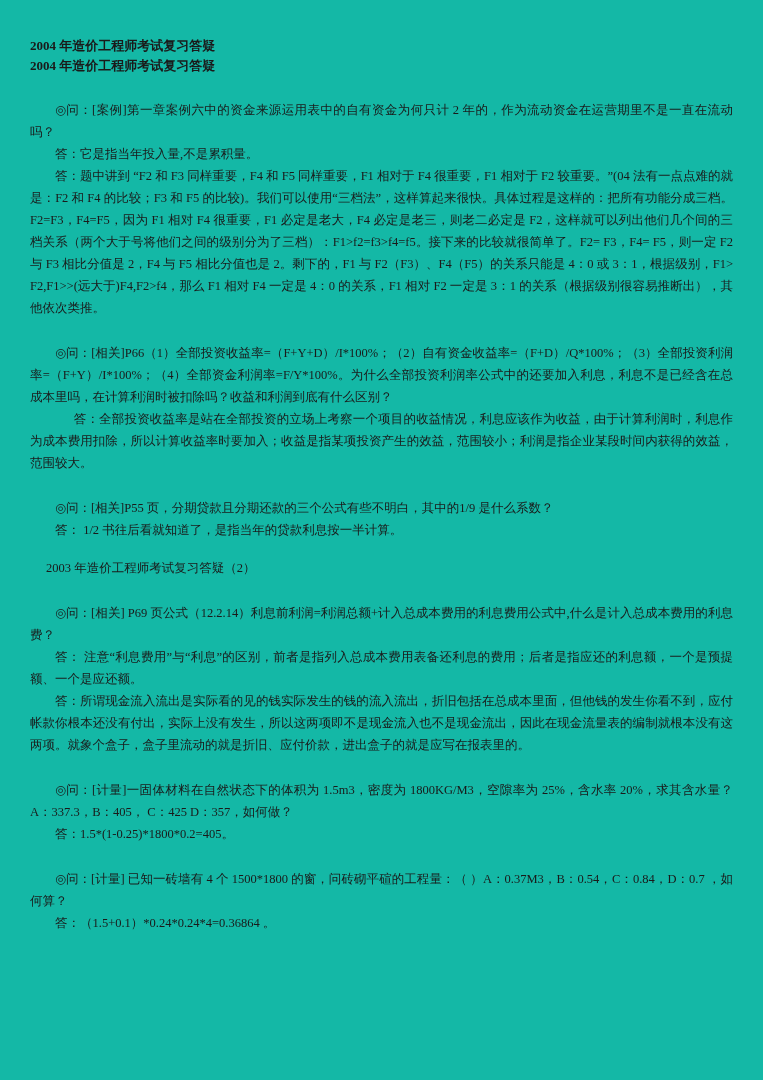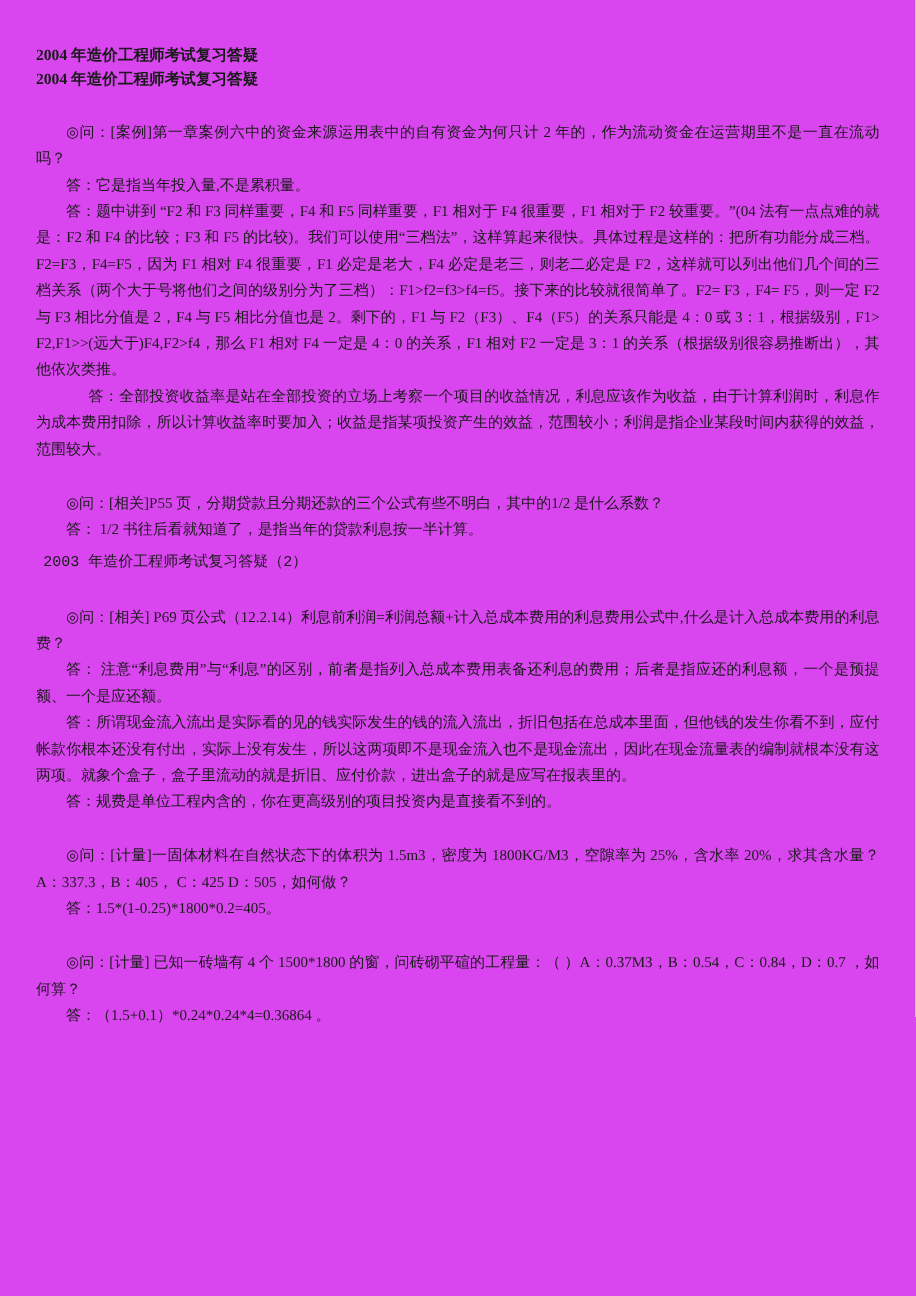--- a/index.html
+++ b/index.html
@@ -5,21 +5,21 @@
   html, body {
     margin: 0;
     padding: 0;
     background: #ffffff;
   }
   .page {
     position: relative;
     width: 763px;
     height: 1080px;
     margin: 0 auto;
-    background: #d946ef;
+    background: #14b8a6;
     color: #1a1a1a;
     font-family: "Liberation Serif", "DejaVu Serif", serif;
     font-size: 12.5px;
     line-height: 22px;
     box-sizing: border-box;
     padding: 36px 30px 20px 30px;
     overflow: hidden;
   }
   .titles {
     margin-bottom: 6px;
@@ -40,44 +40,43 @@
     text-indent: 2em;
   }
   .a {
     margin: 0;
     text-indent: 2em;
   }
   .a.deep {
     text-indent: 3.5em;
   }
   .h {
-    margin: 6px;
+    margin: 16px;
     text-indent: 0;
-    font-family: Liberation Mono, monospace;
   }
 </style>
 </head>
 <body>
 
 <div class="page">
   <div class="titles">
     <p class="title">2004 年造价工程师考试复习答疑</p>
     <p class="title">2004 年造价工程师考试复习答疑</p>
   </div>
   <div class="content">
     <p class="q">◎问：[案例]第一章案例六中的资金来源运用表中的自有资金为何只计 2 年的，作为流动资金在运营期里不是一直在流动吗？</p>
     <p class="a">答：它是指当年投入量,不是累积量。</p>
     <p class="a">答：题中讲到 “F2 和 F3 同样重要，F4 和 F5 同样重要，F1 相对于 F4 很重要，F1 相对于 F2 较重要。”(04 法有一点点难的就是：F2 和 F4 的比较；F3 和 F5 的比较)。我们可以使用“三档法”，这样算起来很快。具体过程是这样的：把所有功能分成三档。F2=F3，F4=F5，因为 F1 相对 F4 很重要，F1 必定是老大，F4 必定是老三，则老二必定是 F2，这样就可以列出他们几个间的三档关系（两个大于号将他们之间的级别分为了三档）：F1&gt;f2=f3&gt;f4=f5。接下来的比较就很简单了。F2= F3，F4= F5，则一定 F2 与 F3 相比分值是 2，F4 与 F5 相比分值也是 2。剩下的，F1 与 F2（F3）、F4（F5）的关系只能是 4：0 或 3：1，根据级别，F1&gt;F2,F1&gt;&gt;(远大于)F4,F2&gt;f4，那么 F1 相对 F4 一定是 4：0 的关系，F1 相对 F2 一定是 3：1 的关系（根据级别很容易推断出），其他依次类推。</p>
+    <p class="q">◎问：[相关]P66（1）全部投资收益率=（F+Y+D）/I*100%；（2）自有资金收益率=（F+D）/Q*100%；（3）全部投资利润率=（F+Y）/I*100%；（4）全部资金利润率=F/Y*100%。为什么全部投资利润率公式中的还要加入利息，利息不是已经含在总成本里吗，在计算利润时被扣除吗？收益和利润到底有什么区别？</p>
     <p class="a deep">答：全部投资收益率是站在全部投资的立场上考察一个项目的收益情况，利息应该作为收益，由于计算利润时，利息作为成本费用扣除，所以计算收益率时要加入；收益是指某项投资产生的效益，范围较小；利润是指企业某段时间内获得的效益，范围较大。</p>
-    <p class="q">◎问：[相关]P55 页，分期贷款且分期还款的三个公式有些不明白，其中的1/2 是什么系数？</p>
+    <p class="q">◎问：[相关]P55 页，分期贷款且分期还款的三个公式有些不明白，其中的1/9 是什么系数？</p>
     <p class="a">答： 1/2 书往后看就知道了，是指当年的贷款利息按一半计算。</p>
     <p class="h">2003 年造价工程师考试复习答疑（2）</p>
     <p class="q">◎问：[相关] P69 页公式（12.2.14）利息前利润=利润总额+计入总成本费用的利息费用公式中,什么是计入总成本费用的利息费？</p>
     <p class="a">答：  注意“利息费用”与“利息”的区别，前者是指列入总成本费用表备还利息的费用；后者是指应还的利息额，一个是预提额、一个是应还额。</p>
     <p class="a">答：所谓现金流入流出是实际看的见的钱实际发生的钱的流入流出，折旧包括在总成本里面，但他钱的发生你看不到，应付帐款你根本还没有付出，实际上没有发生，所以这两项即不是现金流入也不是现金流出，因此在现金流量表的编制就根本没有这两项。就象个盒子，盒子里流动的就是折旧、应付价款，进出盒子的就是应写在报表里的。</p>
-    <p class="a">答：规费是单位工程内含的，你在更高级别的项目投资内是直接看不到的。</p>
-    <p class="q">◎问：[计量]一固体材料在自然状态下的体积为 1.5m3，密度为 1800KG/M3，空隙率为 25%，含水率 20%，求其含水量？A：337.3，B：405， C：425 D：505，如何做？</p>
+    <p class="q">◎问：[计量]一固体材料在自然状态下的体积为 1.5m3，密度为 1800KG/M3，空隙率为 25%，含水率 20%，求其含水量？A：337.3，B：405， C：425 D：357，如何做？</p>
     <p class="a">答：1.5*(1-0.25)*1800*0.2=405。</p>
     <p class="q">◎问：[计量] 已知一砖墙有 4 个 1500*1800 的窗，问砖砌平碹的工程量：（ ）A：0.37M3，B：0.54，C：0.84，D：0.7 ，如何算？</p>
     <p class="a">答：（1.5+0.1）*0.24*0.24*4=0.36864 。</p>
 
   </div>
 </div>
 
 </body></html>

